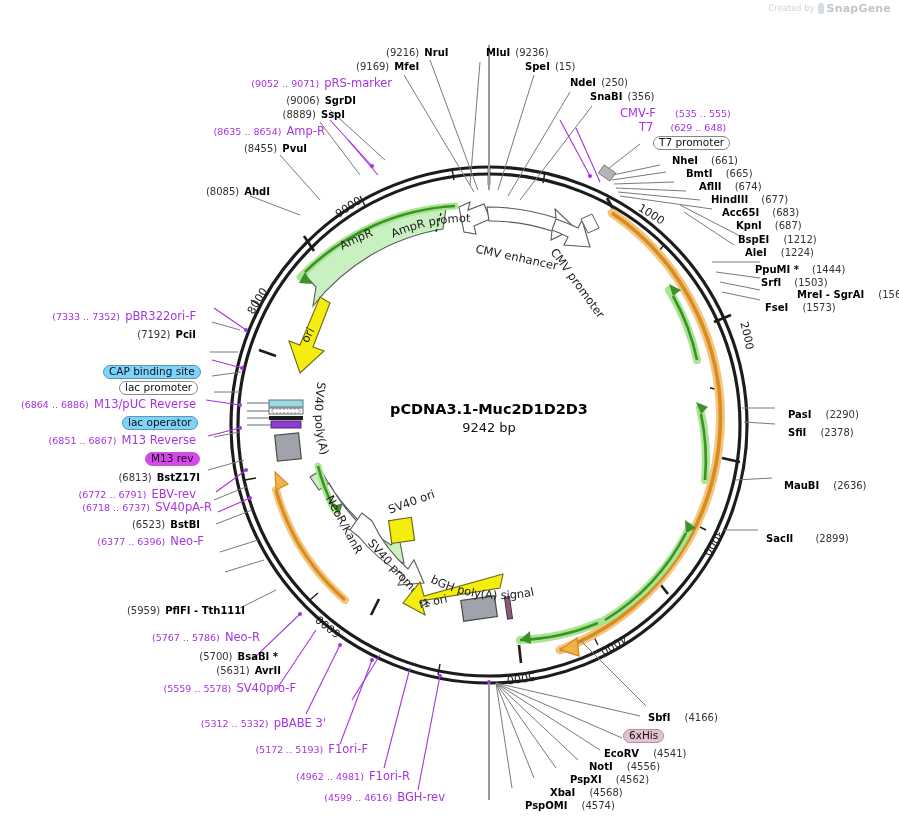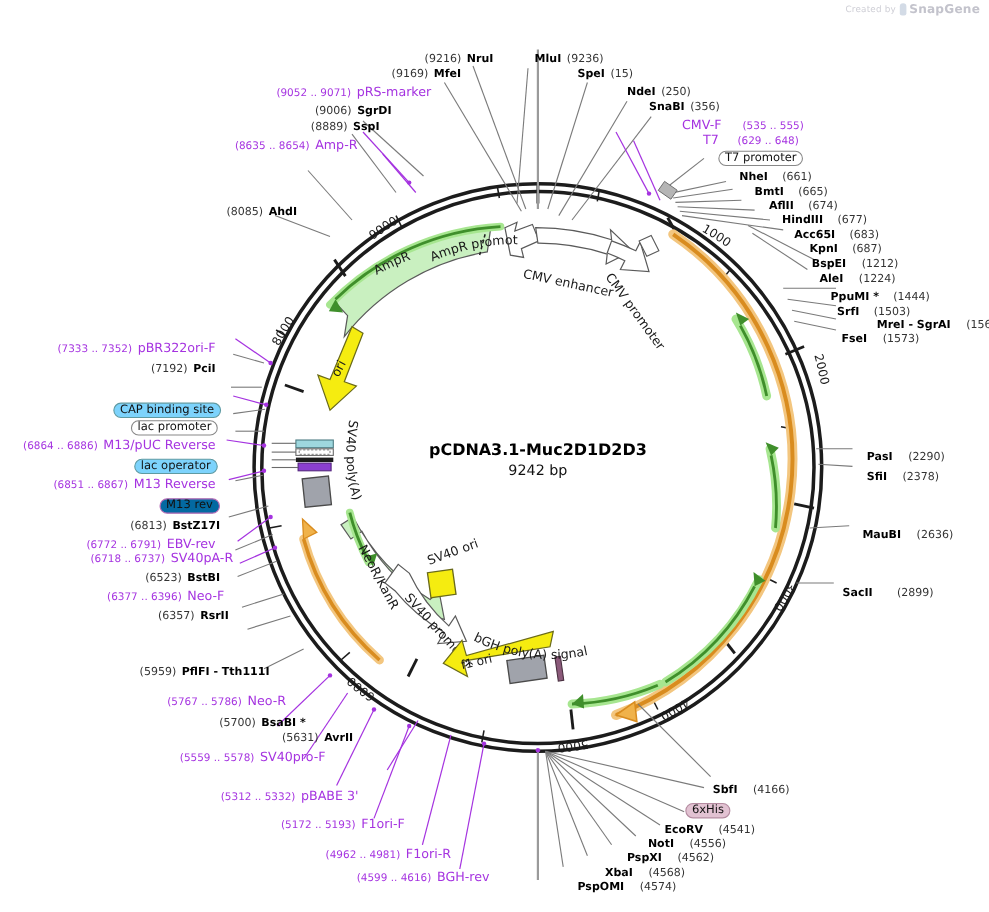--- a/index.html
+++ b/index.html
@@ -33,21 +33,21 @@
   .pos{font-size:10px;color:#333;font-weight:normal;}
   .prim{font-size:11.5px;color:#a533e0;font-weight:normal;}
   .primpos{font-size:9.5px;color:#a533e0;}
   .feat-box{
     font-size:10.5px;color:#111;
     border:1px solid #888;border-radius:7px;
     padding:0px 5px 1px 5px;background:#fff;
     display:inline-block;
   }
   .feat-teal{background:#7dd3fc;border-color:#5f9aa2;}
-  .feat-pink{background:#0369a1;border-color:#b56ab5;}
+  .feat-pink{background:#d946ef;border-color:#b56ab5;}
   .feat-mauve{background:#e2c2d2;border-color:#b48ba0;}
 
   
   .ra{text-align:right;}
 
   
   text{font-family:"DejaVu Sans","Liberation Sans",sans-serif;}
   .svg-feat{font-size:11.5px;fill:#1a1a1a;}
   .svg-tick{font-size:11px;fill:#1a1a1a;}
   .svg-title{font-size:14.5px;font-weight:bold;fill:#000;}
@@ -395,20 +395,24 @@
     <span class="enz">SgrDI</span>
   </div>
   <div class="lbl ra" style="left:0px;top:105px;width:345px;">
     <span class="pos">(8889)</span>
     <span class="enz">SspI</span>
   </div>
   <div class="lbl ra" style="left:0px;top:122px;width:325px;">
     <span class="primpos">(8635 .. 8654)</span>
     <span class="prim">Amp-R</span>
   </div>
+  <div class="lbl ra" style="left:0px;top:139px;width:307px;">
+    <span class="pos">(8455)</span>
+    <span class="enz">PvuI</span>
+  </div>
   <div class="lbl ra" style="left:0px;top:182px;width:270px;">
     <span class="pos">(8085)</span>
     <span class="enz">AhdI</span>
   </div>
 
   <div class="lbl" style="left:620px;top:104px;">
     <span class="prim">CMV-F</span>
     <span class="primpos" style="margin-left:14px">(535 .. 555)</span>
   </div>
   <div class="lbl" style="left:639px;top:118px;">
@@ -530,38 +534,34 @@
     <span class="prim">SV40pA-R</span>
   </div>
   <div class="lbl ra" style="left:0px;top:515px;width:200px;">
     <span class="pos">(6523)</span>
     <span class="enz">BstBI</span>
   </div>
   <div class="lbl ra" style="left:0px;top:532px;width:204px;">
     <span class="primpos">(6377 .. 6396)</span>
     <span class="prim">Neo-F</span>
   </div>
-  <div class="lbl ra" style="left:0px;top:550px;width:208px;">
-    <span class="pos">(6357)</span>
-    <span class="enz">RsrII</span>
-  </div>
 
   <div class="lbl ra" style="left:0px;top:601px;width:245px;">
     <span class="pos">(5959)</span>
     <span class="enz">PflFI - Tth111I</span>
   </div>
   <div class="lbl ra" style="left:0px;top:628px;width:260px;">
     <span class="primpos">(5767 .. 5786)</span>
     <span class="prim">Neo-R</span>
   </div>
   <div class="lbl ra" style="left:0px;top:647px;width:278px;">
     <span class="pos">(5700)</span>
     <span class="enz">BsaBI *</span>
   </div>
-  <div class="lbl ra" style="left:0px;top:661px;width:281px;padding-left:40px;">
+  <div class="lbl ra" style="left:0px;top:661px;width:281px;">
     <span class="pos">(5631)</span>
     <span class="enz">AvrII</span>
   </div>
   <div class="lbl ra" style="left:0px;top:679px;width:296px;">
     <span class="primpos">(5559 .. 5578)</span>
     <span class="prim">SV40pro-F</span>
   </div>
   <div class="lbl ra" style="left:0px;top:714px;width:326px;">
     <span class="primpos">(5312 .. 5332)</span>
     <span class="prim">pBABE 3'</span>

